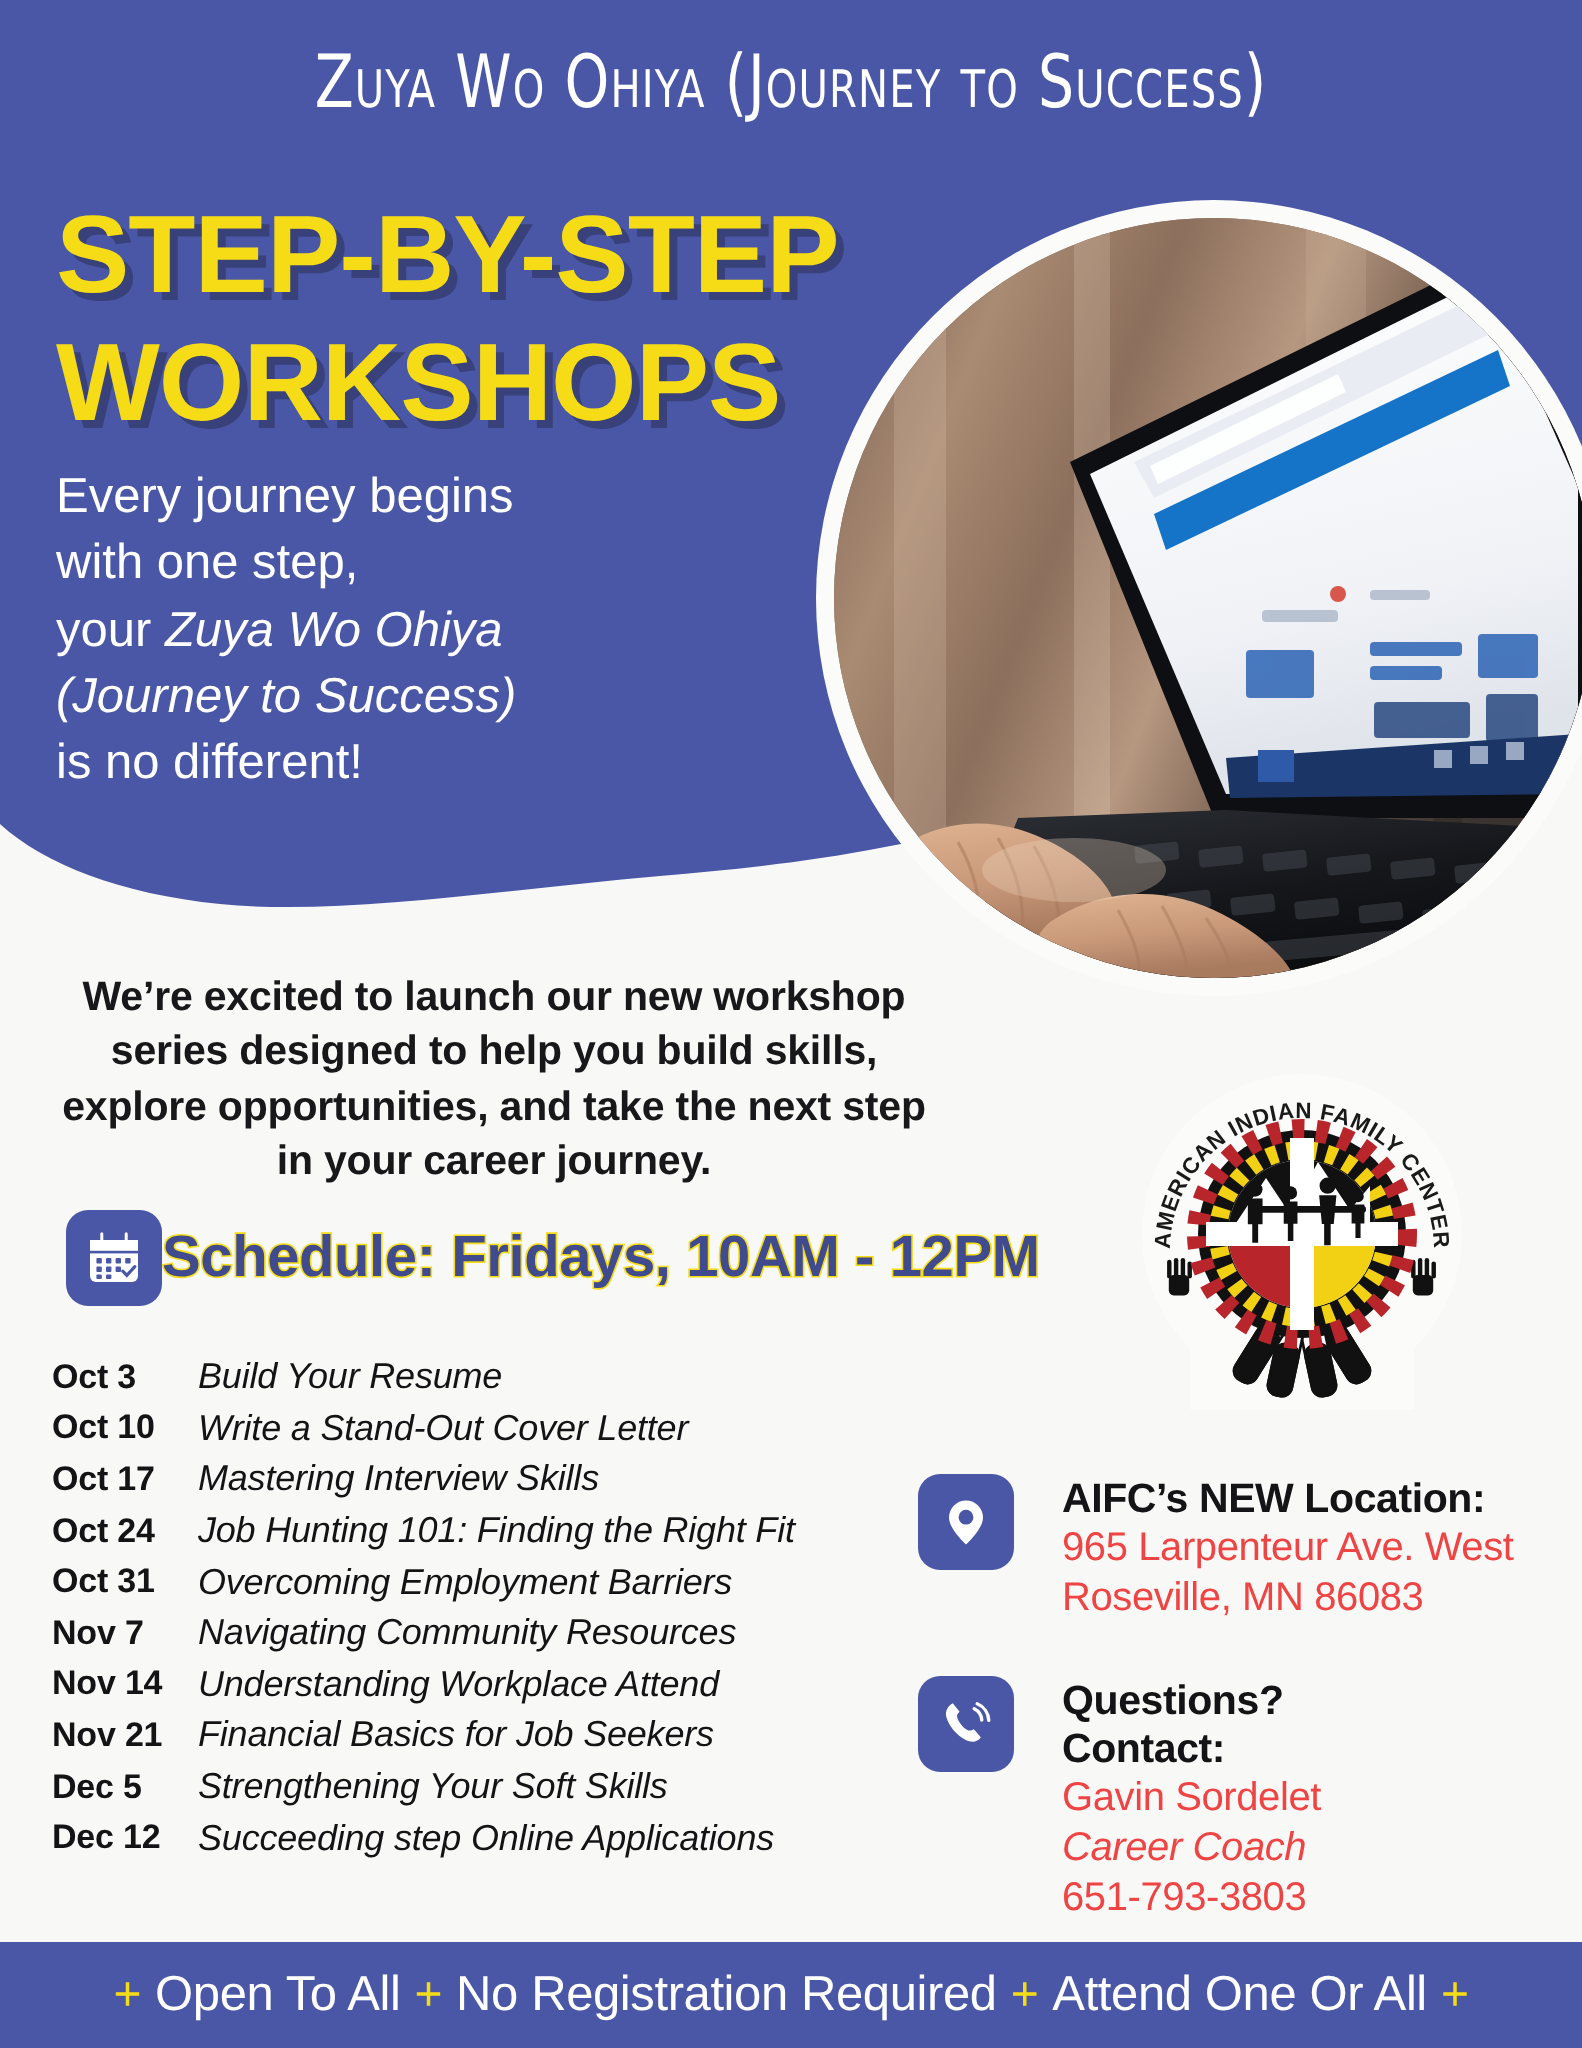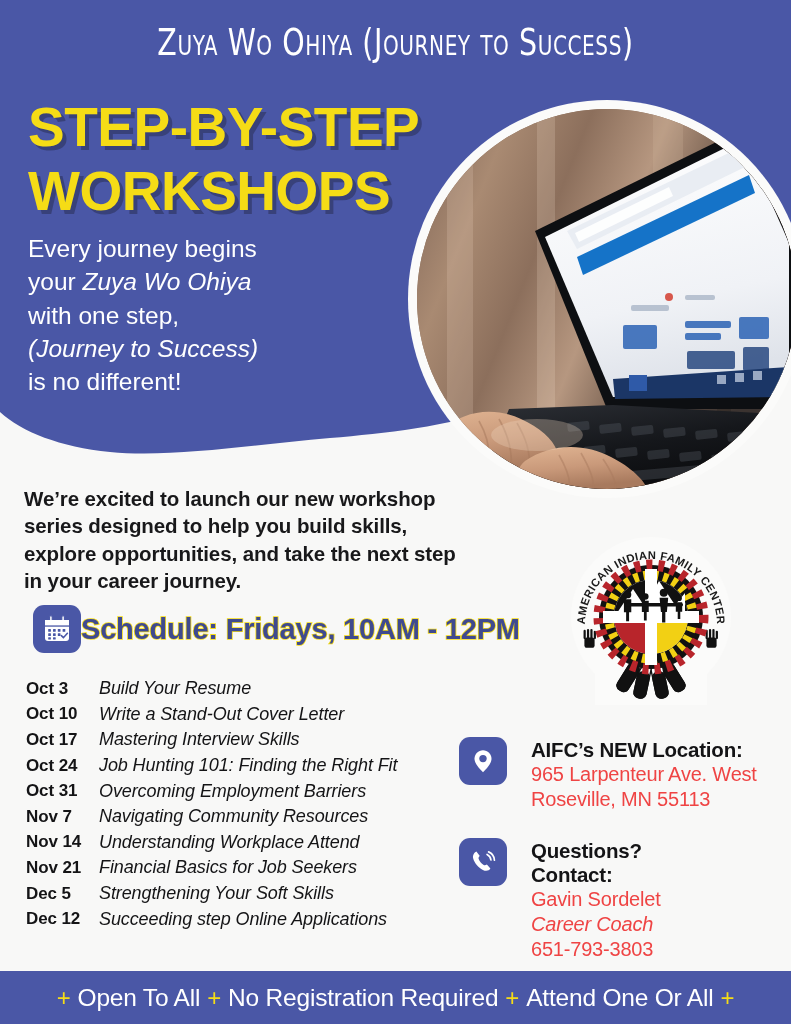--- a/index.html
+++ b/index.html
@@ -92,20 +92,21 @@
   
   .body-para {
     position:absolute; left:24px; top:485px;
     width:446px;
     z-index:6;
     color:#18181a;
     font-weight:bold;
     font-size:20.5px;
     line-height:1.33;
     letter-spacing:-0.1px;
+    text-align:center;
   }
 
   
   .logo {
     position:absolute; left:565px; top:533px;
     width:172px; height:172px;
     z-index:7;
   }
   .logo svg { display:block; width:100%; height:100%; }
 
@@ -328,22 +329,22 @@
 
   <div class="flyer-title">Zuya Wo Ohiya (Journey to Success)</div>
 
   <div class="headline">
     <span class="l1">STEP-BY-STEP</span>
     <span class="l2">WORKSHOPS</span>
   </div>
 
   <div class="hero-sub">
     <div>Every journey begins</div>
+    <div>with one step,</div>
     <div><span>your </span><span class="it">Zuya Wo Ohiya</span></div>
-    <div>with one step,</div>
     <div class="it">(Journey to Success)</div>
     <div>is no different!</div>
   </div>
 
   <div class="body-para">We’re excited to launch our new workshop series designed to help you build skills, explore opportunities, and take the next step in your career journey.</div>
 
   <div class="logo">
     <svg viewBox="0 0 172 172">
       <defs>
         <path id="arcpath" d="M 20 92 A 66 66 0 0 1 152 92" fill="none"></path>
@@ -515,21 +516,21 @@
     <span class="icon-box">
       <svg width="28" height="28" viewBox="0 0 28 28">
         <path d="M14 3.2 C9.3 3.2 5.5 7 5.5 11.7 C5.5 17.6 14 25.2 14 25.2
                  C14 25.2 22.5 17.6 22.5 11.7 C22.5 7 18.7 3.2 14 3.2 Z" fill="#ffffff"></path>
         <circle cx="14" cy="11.6" r="3.7" fill="#4a57a6"></circle>
       </svg>
     </span>
     <span class="info-text">
       <div class="info-strong">AIFC’s NEW Location:</div>
       <div class="info-line">965 Larpenteur Ave. West</div>
-      <div class="info-line">Roseville, MN 55113</div>
+      <div class="info-line">Roseville, MN 86083</div>
     </span>
   </div>
 
   <div class="info-block" id="contact-block">
     <span class="icon-box">
       <svg width="28" height="28" viewBox="0 0 28 28">
         <path d="M7.4 3.6 C5.2 4.7 3.3 7.4 4.2 10.6 C5.4 15 9.3 19.6 13.9 22
                  C17 23.6 20.1 22.8 21.4 20.6 L17.9 16.6 C16.9 17.2 15.6 17.6 14.7 17
                  C12.4 15.6 10.3 13.1 9.6 10.7 C9.3 9.6 9.9 8.6 10.8 7.9 Z" fill="#ffffff"></path>
         <g stroke="#ffffff" stroke-width="1.7" fill="none" stroke-linecap="round">

